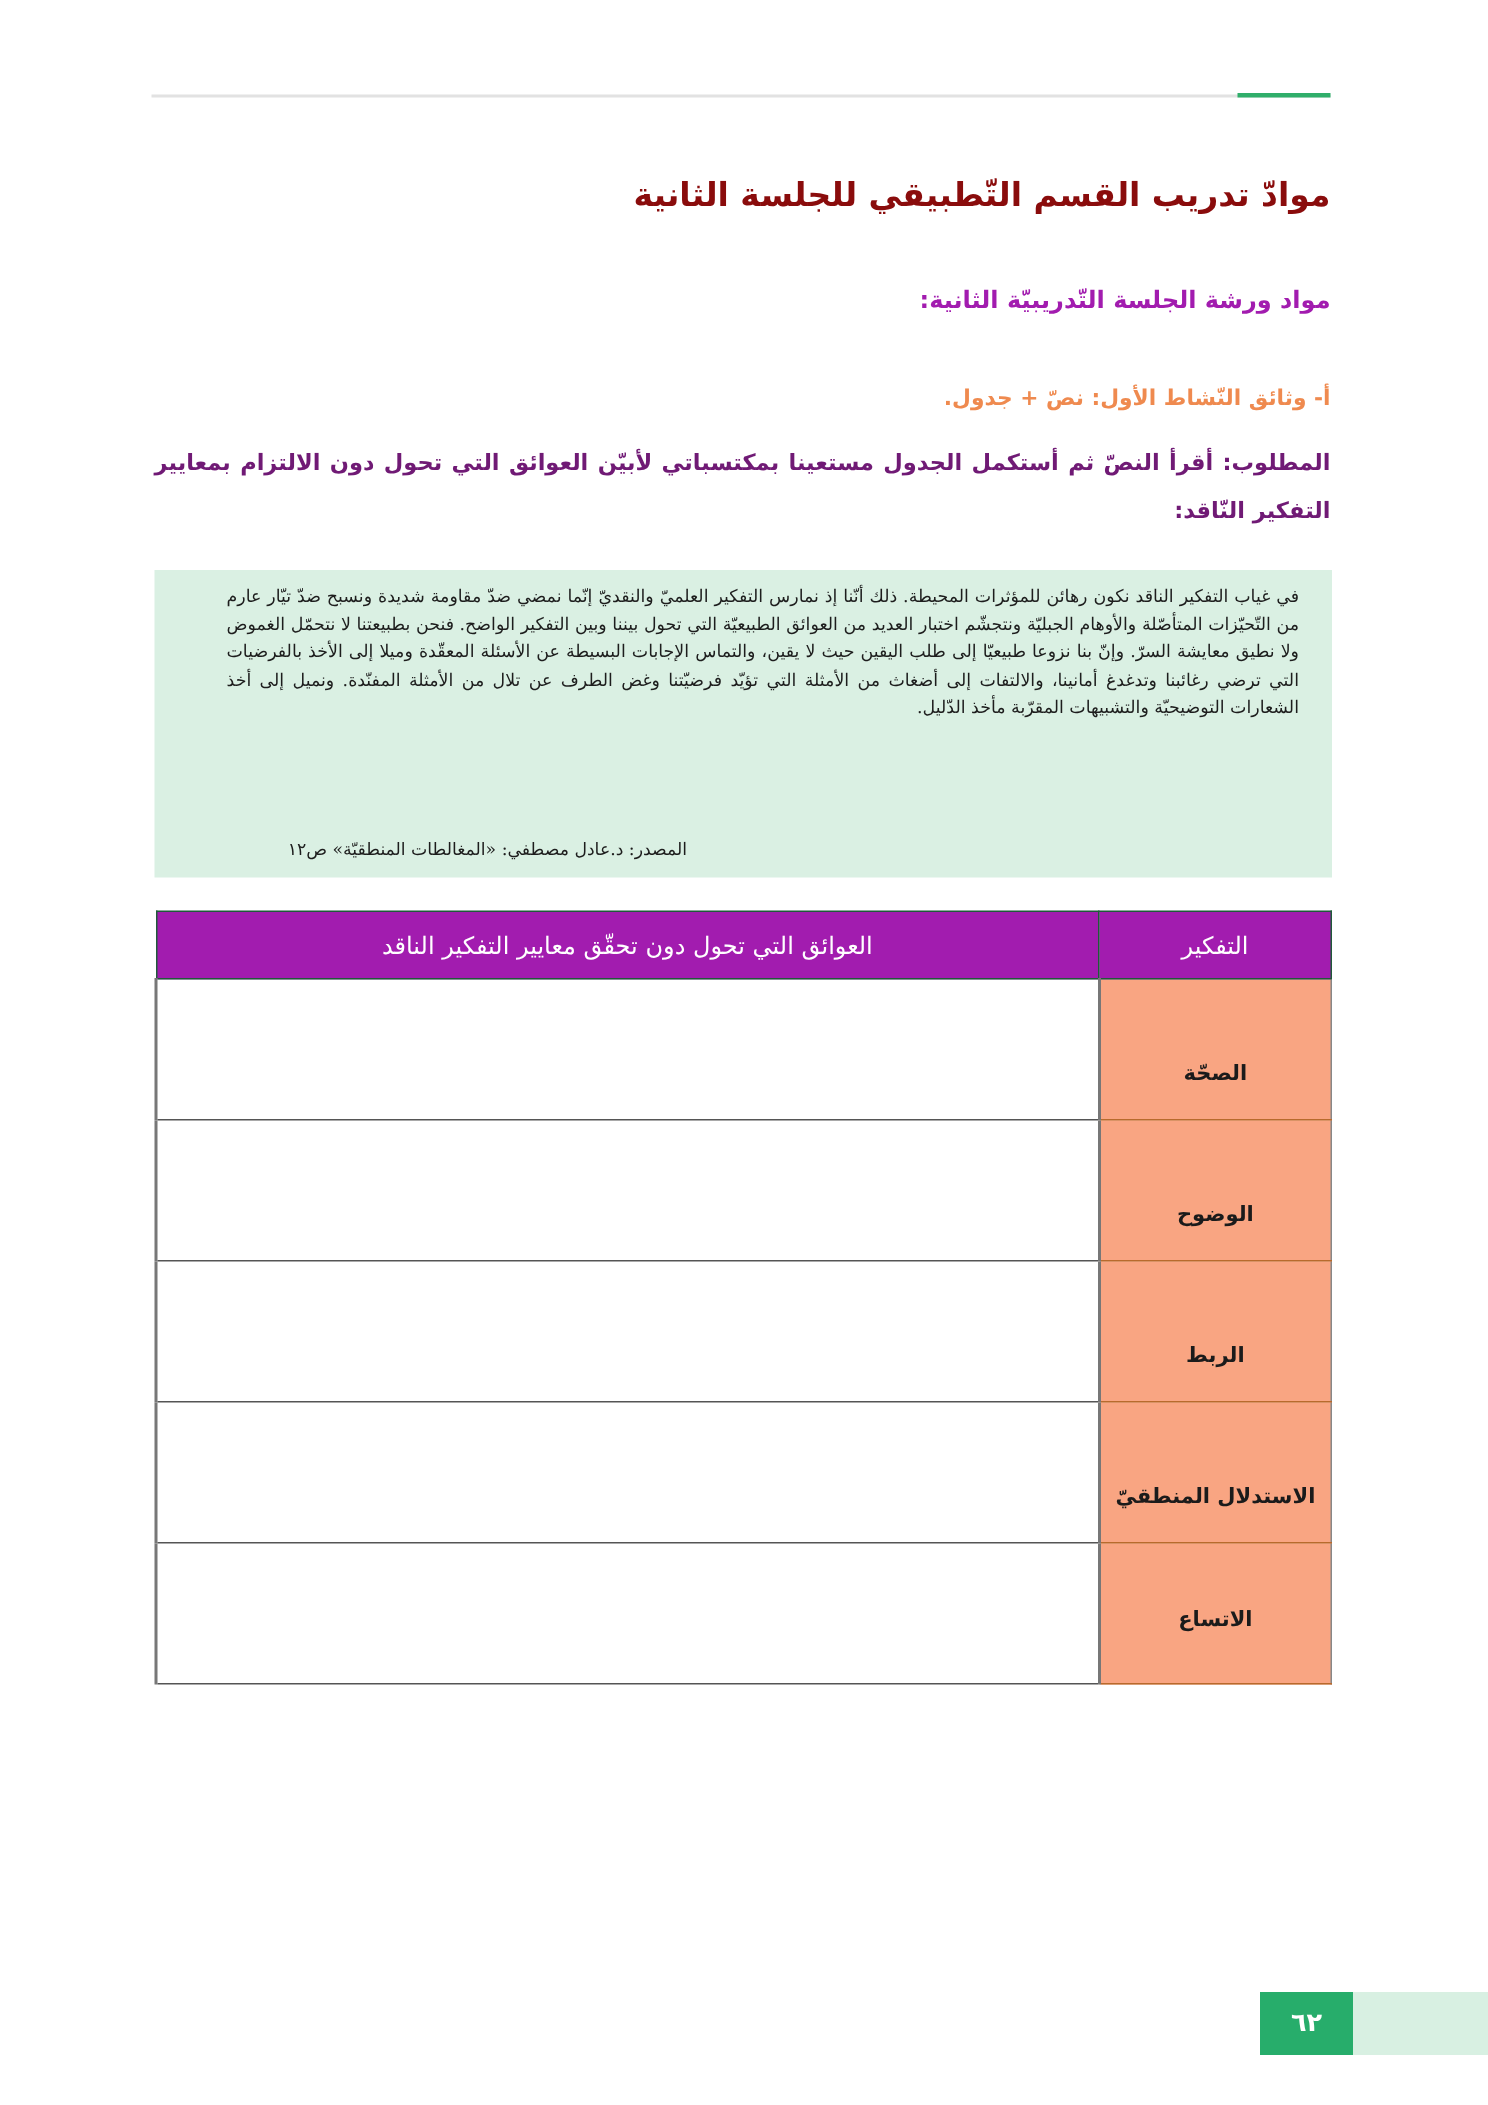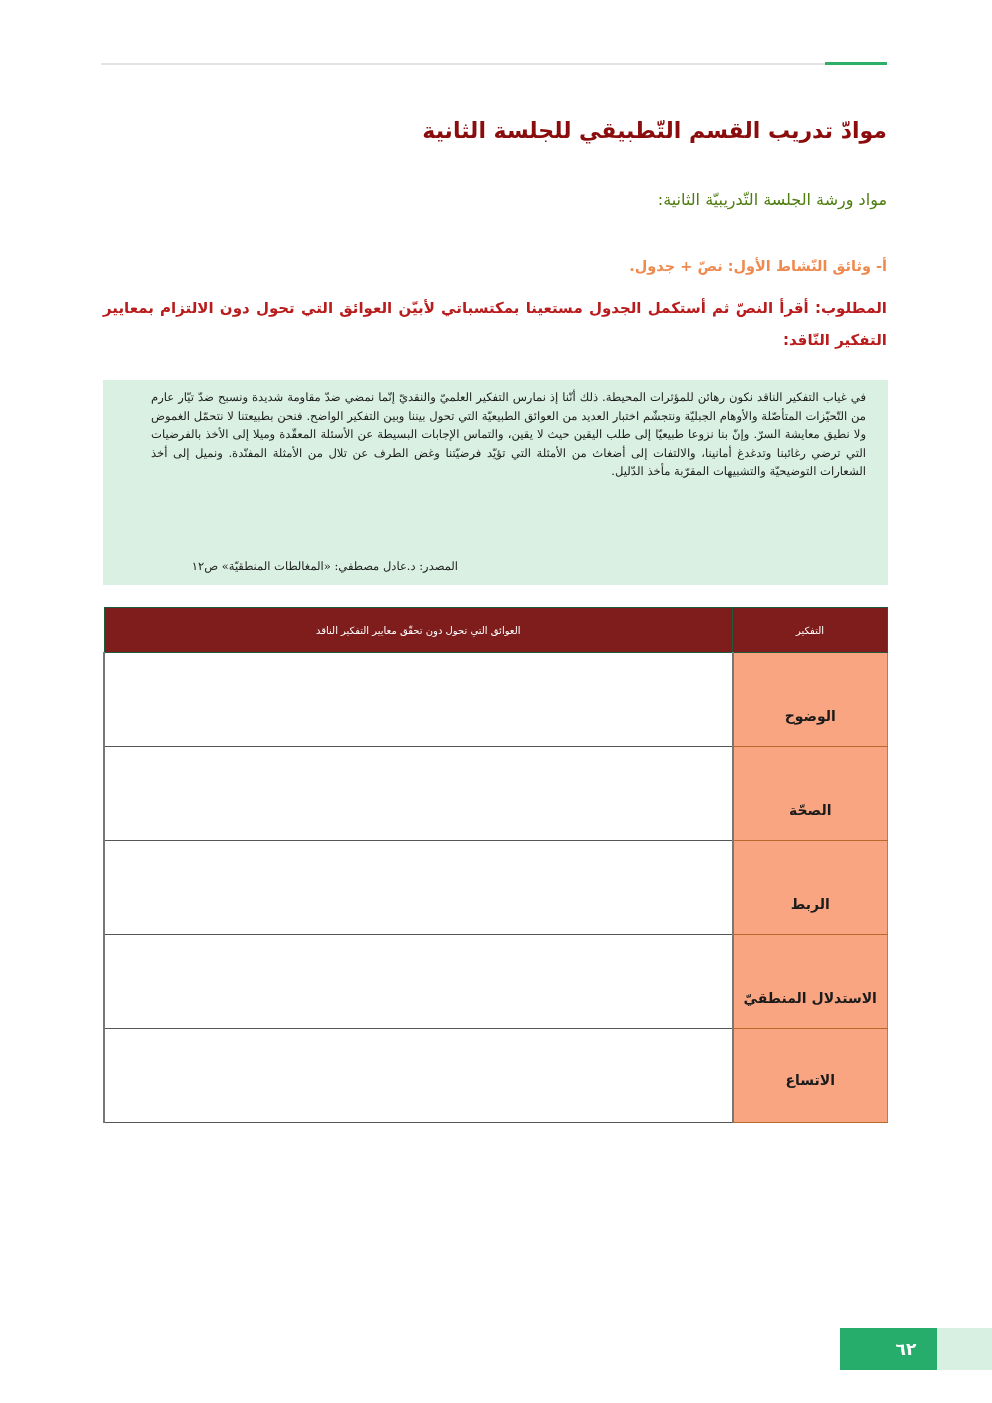--- a/index.html
+++ b/index.html
@@ -9,29 +9,29 @@
     }
     .top-rule { position: absolute; left: 101px; top: 63px; width: 786px; height: 2px; background: #e2e2e2; }
     .top-rule-accent { position: absolute; left: 825px; top: 62px; width: 62px; height: 3px; background: #2fae6a; }
 
     .title {
       position: absolute; right: 105px; top: 118px; direction: rtl;
       font-size: 22px; font-weight: bold; color: #8a0c0c; white-space: nowrap;
     }
     .subtitle {
       position: absolute; right: 105px; top: 190px; direction: rtl;
-      font-size: 16px; font-weight: normal; color: #4d7c0f; white-space: nowrap;
+      font-size: 16px; font-weight: bold; color: #a21caf; white-space: nowrap;
     }
     .activity {
       position: absolute; right: 105px; top: 258px; direction: rtl;
       font-size: 14.5px; font-weight: bold; color: #ef8a4f; white-space: nowrap;
     }
     .task {
       position: absolute; right: 105px; left: 103px; top: 292px; direction: rtl;
-      font-size: 15px; font-weight: bold; color: #b91c1c; line-height: 32px; text-align: justify;
+      font-size: 15px; font-weight: bold; color: #701a75; line-height: 32px; text-align: justify;
       text-align-last: right;
     }
     .passage-box {
       position: absolute; left: 103px; top: 380px; width: 785px; height: 205px;
       background: #daf0e3;
     }
     .passage {
       position: absolute; right: 22px; left: 24px; top: 8px; direction: rtl;
       font-family: "DejaVu Serif", serif; font-size: 11.6px; line-height: 18.5px; color: #1d1d1d;
       text-align: justify; text-align-last: right; margin-left: 24px;
@@ -39,38 +39,38 @@
     .source {
       position: absolute; right: 430px; top: 179px; direction: rtl;
       font-family: "DejaVu Serif", serif; font-size: 11.5px; color: #1d1d1d; white-space: nowrap; text-align: center;
     }
 
     table.criteria {
       position: absolute; left: 103px; top: 607px; width: 785px;
       border-collapse: collapse; direction: rtl; table-layout: fixed;
     }
     table.criteria th {
-      background: #7f1d1d; color: #ffffff; font-weight: normal; font-size: 10px;
+      background: #a21caf; color: #ffffff; font-weight: normal; font-size: 16px;
       height: 44px; border: 1.5px solid #1f5a3a; padding: 0;
     }
     table.criteria th.col-crit { width: 154px; }
     table.criteria td {
       height: 93px; border: 1px solid #555; padding: 0; vertical-align: middle;
     }
     table.criteria td.crit {
       background: #f9a582; color: #1b1b1b; font-weight: bold; font-size: 14px; text-align: center;
       border-bottom: 1.5px solid #b86a2c; border-left: 2px solid #777; border-right: 1.5px solid #888;
     }
     table.criteria td.crit span { position: relative; top: 16px; }
     table.criteria td.ans { background: #ffffff; border-left: 2px solid #777; }
 
     .page-strip { position: absolute; left: 840px; top: 1328px; width: 152px; height: 42px; background: #d8f0e2; }
     .page-num {
       position: absolute; left: 840px; top: 1328px; width: 62px; height: 42px; background: #27ad6b;
-      color: #ffffff; font-weight: bold; font-size: 17px; text-align: center; line-height: 42px; padding-left: 35px;
+      color: #ffffff; font-weight: bold; font-size: 17px; text-align: center; line-height: 42px;
     }
   </style>
 </head>
 <body>
 
 <div class="top-rule"></div>
 <div class="top-rule-accent"></div>
 
 <div class="title">موادّ تدريب القسم التّطبيقي للجلسة الثانية</div>
 <div class="subtitle">مواد ورشة الجلسة التّدريبيّة الثانية:</div>
@@ -84,25 +84,25 @@
 
 <table class="criteria">
   <thead>
     <tr>
       <th class="col-crit">التفكير</th>
       <th>العوائق التي تحول دون تحقّق معايير التفكير الناقد</th>
     </tr>
   </thead>
   <tbody>
     <tr>
-      <td class="crit"><span>الوضوح</span></td>
+      <td class="crit"><span>الصحّة</span></td>
       <td class="ans"></td>
     </tr>
     <tr>
-      <td class="crit"><span>الصحّة</span></td>
+      <td class="crit"><span>الوضوح</span></td>
       <td class="ans"></td>
     </tr>
     <tr>
       <td class="crit"><span>الربط</span></td>
       <td class="ans"></td>
     </tr>
     <tr>
       <td class="crit"><span>الاستدلال المنطقيّ</span></td>
       <td class="ans"></td>
     </tr>

